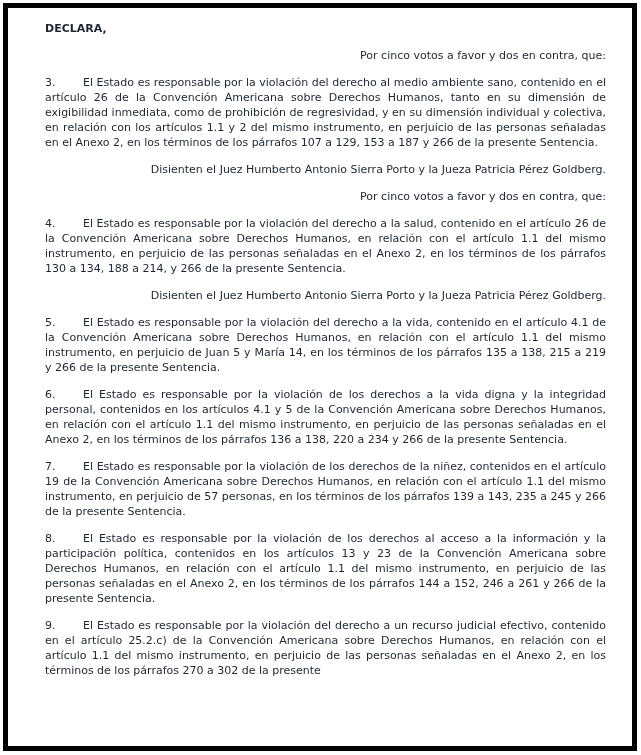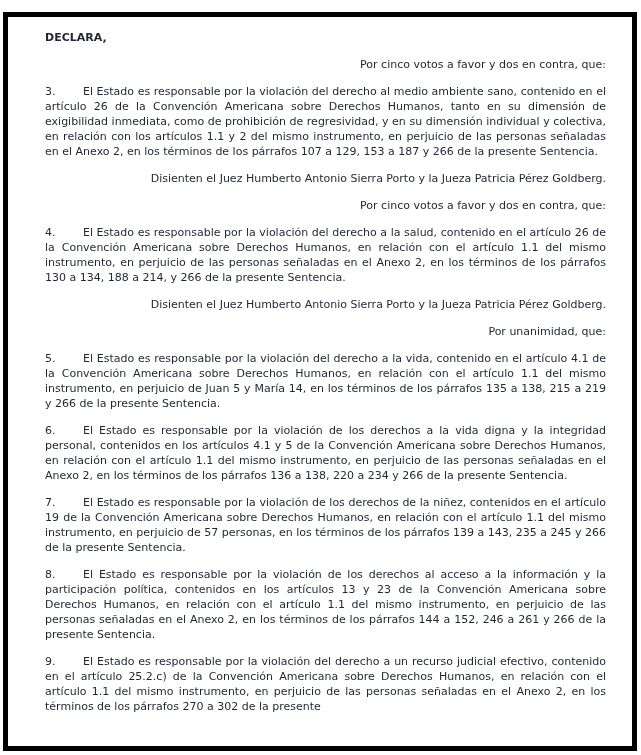--- a/index.html
+++ b/index.html
@@ -11,21 +11,21 @@
   html, body {
     width: 641px;
     background: var(--page-bg);
     font-family: "DejaVu Sans", sans-serif;
   }
   .page {
     position: relative;
     width: 641px;
     height: 755px;
     background: var(--page-bg);
-    padding: 12px 4px 4px 3px;
+    padding: 3px 4px 4px 3px;
   }
   .frame {
     width: 100%;
     height: 100%;
     border: 5px solid var(--border-color);
     background: var(--page-bg);
     padding: 13px 26px 8px 37px;
     overflow: hidden;
   }
   .doc-text {
@@ -63,21 +63,20 @@
       <p class="numbered"><span class="num">3.</span><span>El Estado es responsable por la violación del derecho al medio ambiente sano, contenido en el artículo 26 de la Convención Americana sobre Derechos Humanos, tanto en su dimensión de exigibilidad inmediata, como de prohibición de regresividad, y en su dimensión individual y colectiva, en relación con los artículos 1.1 y 2 del mismo instrumento, en perjuicio de las personas señaladas en el Anexo 2, en los términos de los párrafos 107 a 129, 153 a 187 y 266 de la presente Sentencia.</span></p>
 
       <p class="plain">Disienten el Juez Humberto Antonio Sierra Porto y la Jueza Patricia Pérez Goldberg.</p>
 
       <p class="plain">Por cinco votos a favor y dos en contra, que:</p>
 
       <p class="numbered"><span class="num">4.</span><span>El Estado es responsable por la violación del derecho a la salud, contenido en el artículo 26 de la Convención Americana sobre Derechos Humanos, en relación con el artículo 1.1 del mismo instrumento, en perjuicio de las personas señaladas en el Anexo 2, en los términos de los párrafos 130 a 134, 188 a 214, y 266 de la presente Sentencia.</span></p>
 
       <p class="plain">Disienten el Juez Humberto Antonio Sierra Porto y la Jueza Patricia Pérez Goldberg.</p>
 
-      <p class="plain">Por unanimidad, que:</p>
 
       <p class="numbered"><span class="num">5.</span><span>El Estado es responsable por la violación del derecho a la vida, contenido en el artículo 4.1 de la Convención Americana sobre Derechos Humanos, en relación con el artículo 1.1 del mismo instrumento, en perjuicio de Juan 5 y María 14, en los términos de los párrafos 135 a 138, 215 a 219 y 266 de la presente Sentencia.</span></p>
 
       <p class="numbered"><span class="num">6.</span><span>El Estado es responsable por la violación de los derechos a la vida digna y la integridad personal, contenidos en los artículos 4.1 y 5 de la Convención Americana sobre Derechos Humanos, en relación con el artículo 1.1 del mismo instrumento, en perjuicio de las personas señaladas en el Anexo 2, en los términos de los párrafos 136 a 138, 220 a 234 y 266 de la presente Sentencia.</span></p>
 
       <p class="numbered"><span class="num">7.</span><span>El Estado es responsable por la violación de los derechos de la niñez, contenidos en el artículo 19 de la Convención Americana sobre Derechos Humanos, en relación con el artículo 1.1 del mismo instrumento, en perjuicio de 57 personas, en los términos de los párrafos 139 a 143, 235 a 245 y 266 de la presente Sentencia.</span></p>
 
       <p class="numbered"><span class="num">8.</span><span>El Estado es responsable por la violación de los derechos al acceso a la información y la participación política, contenidos en los artículos 13 y 23 de la Convención Americana sobre Derechos Humanos, en relación con el artículo 1.1 del mismo instrumento, en perjuicio de las personas señaladas en el Anexo 2, en los términos de los párrafos 144 a 152, 246 a 261 y 266 de la presente Sentencia.</span></p>
 
       <p class="numbered"><span class="num">9.</span><span>El Estado es responsable por la violación del derecho a un recurso judicial efectivo, contenido en el artículo 25.2.c) de la Convención Americana sobre Derechos Humanos, en relación con el artículo 1.1 del mismo instrumento, en perjuicio de las personas señaladas en el Anexo 2, en los términos de los párrafos 270 a 302 de la presente</span></p>

